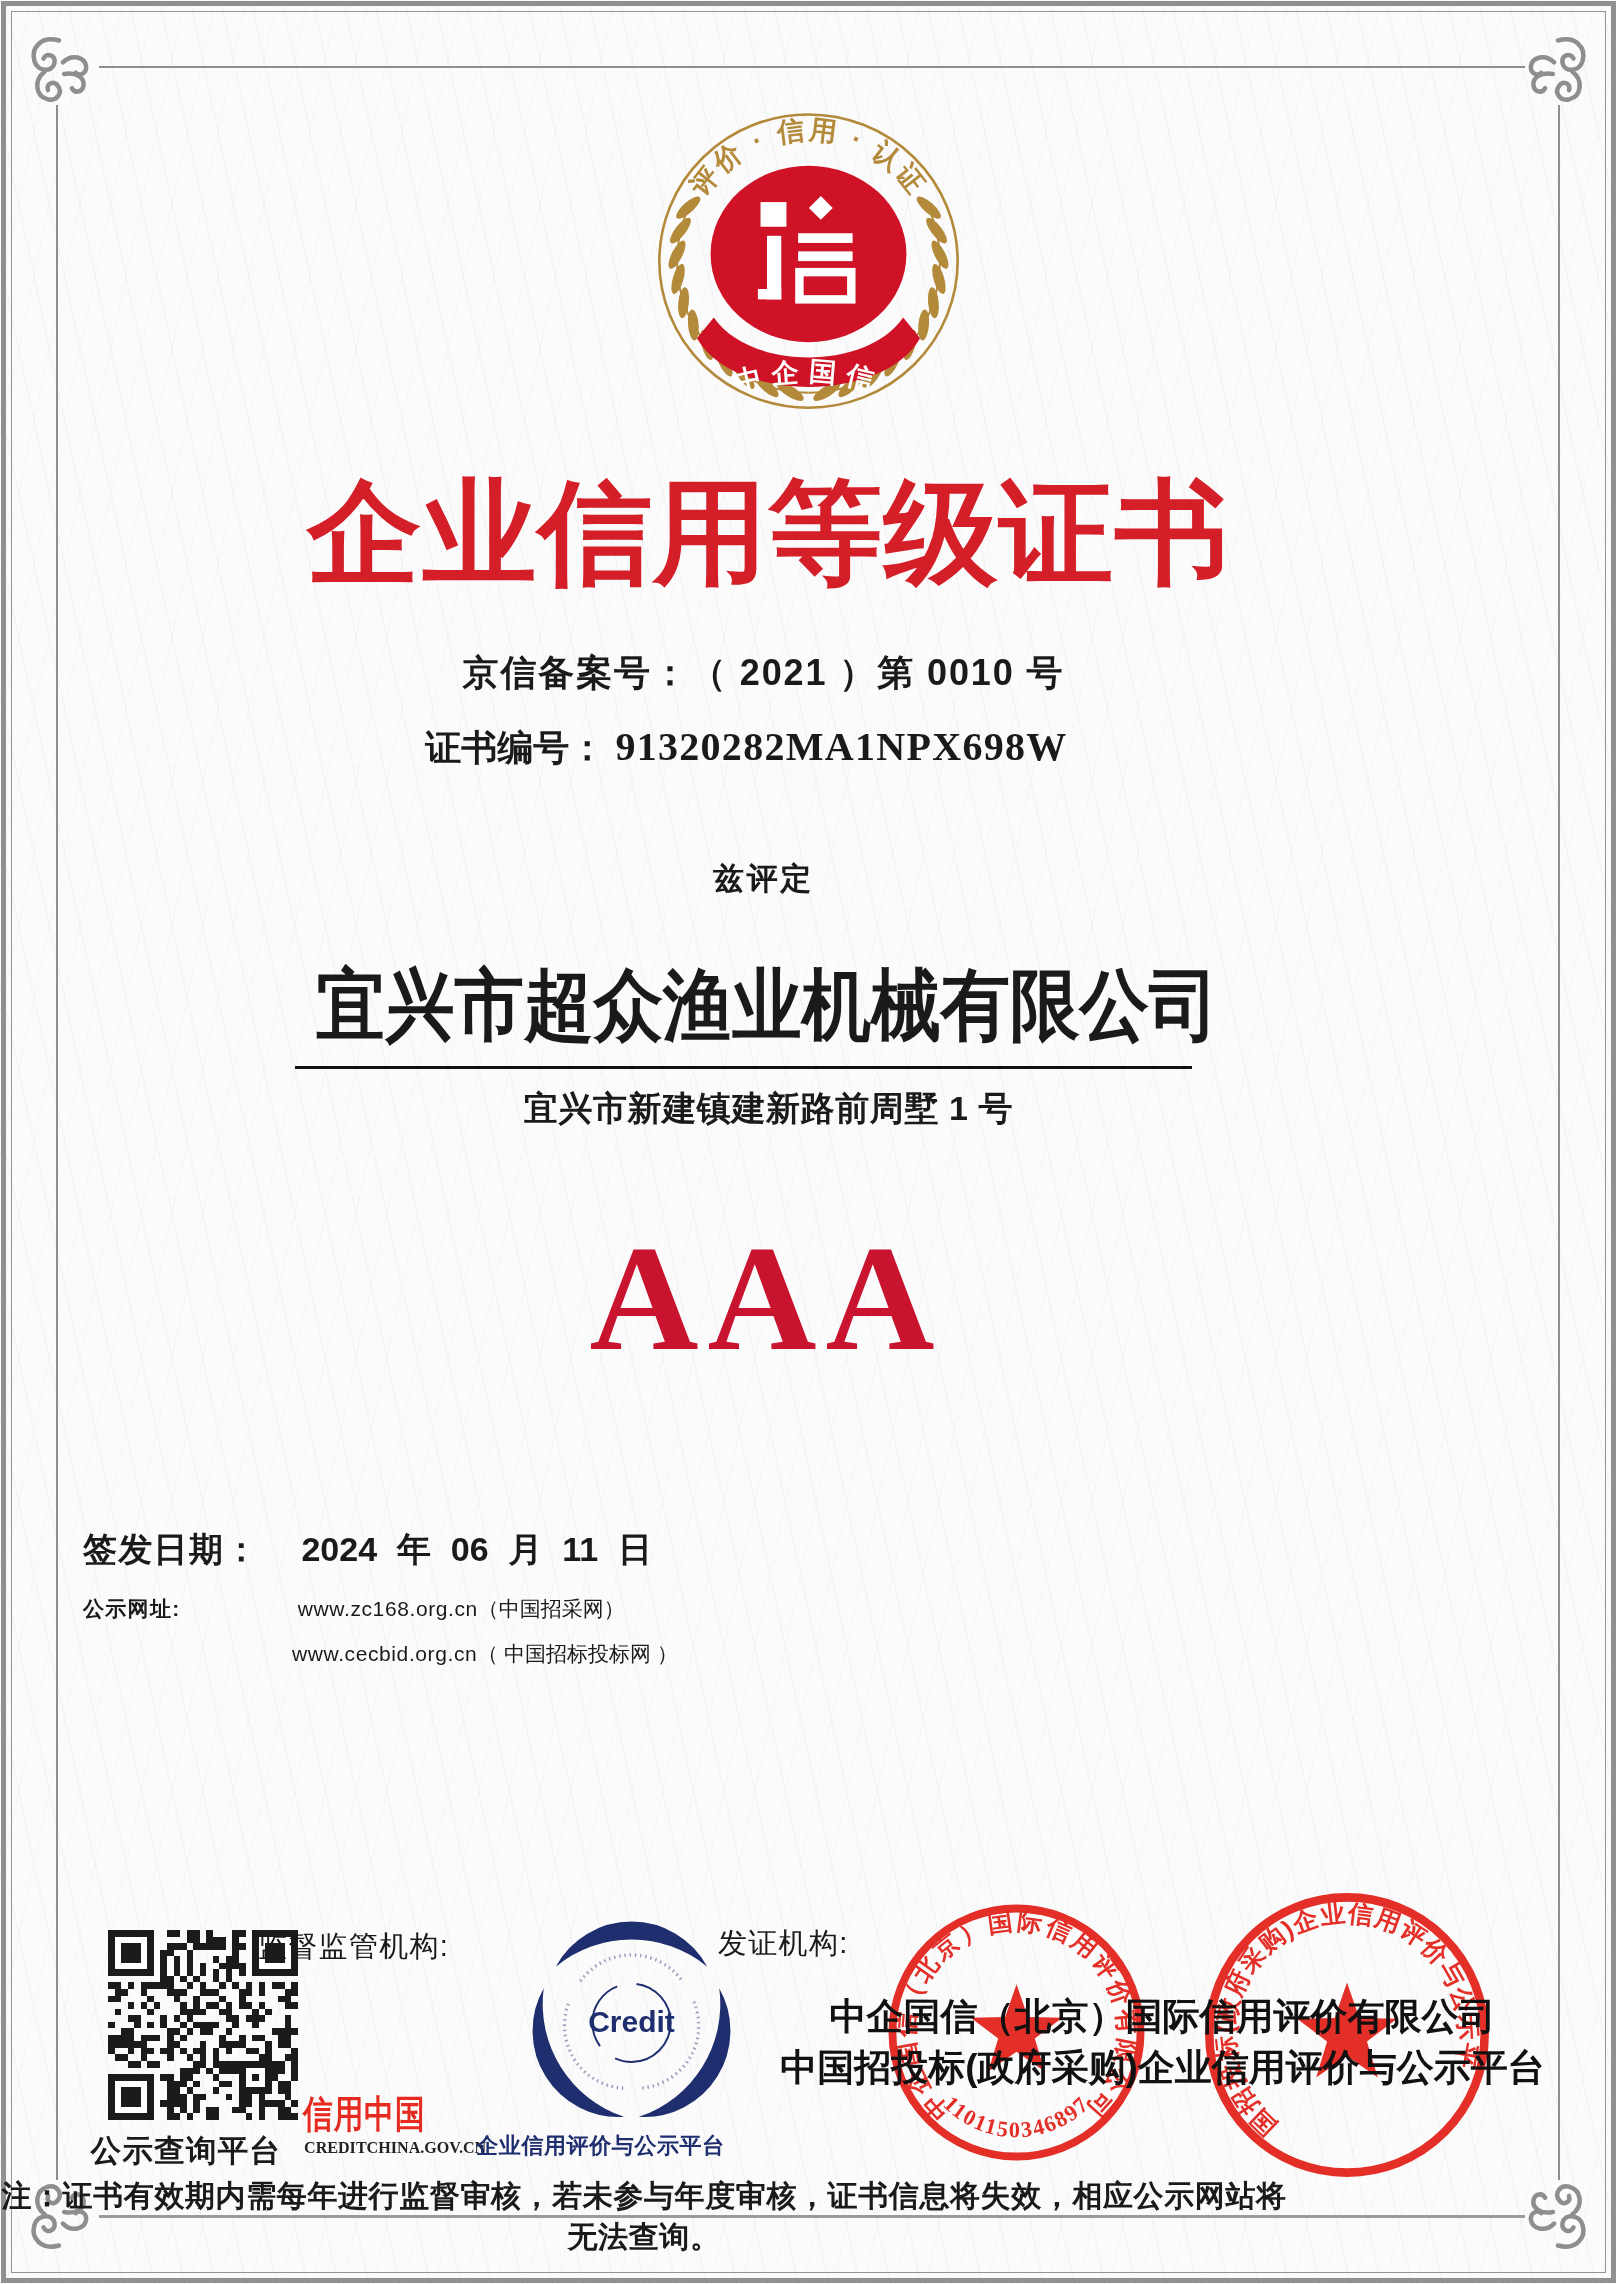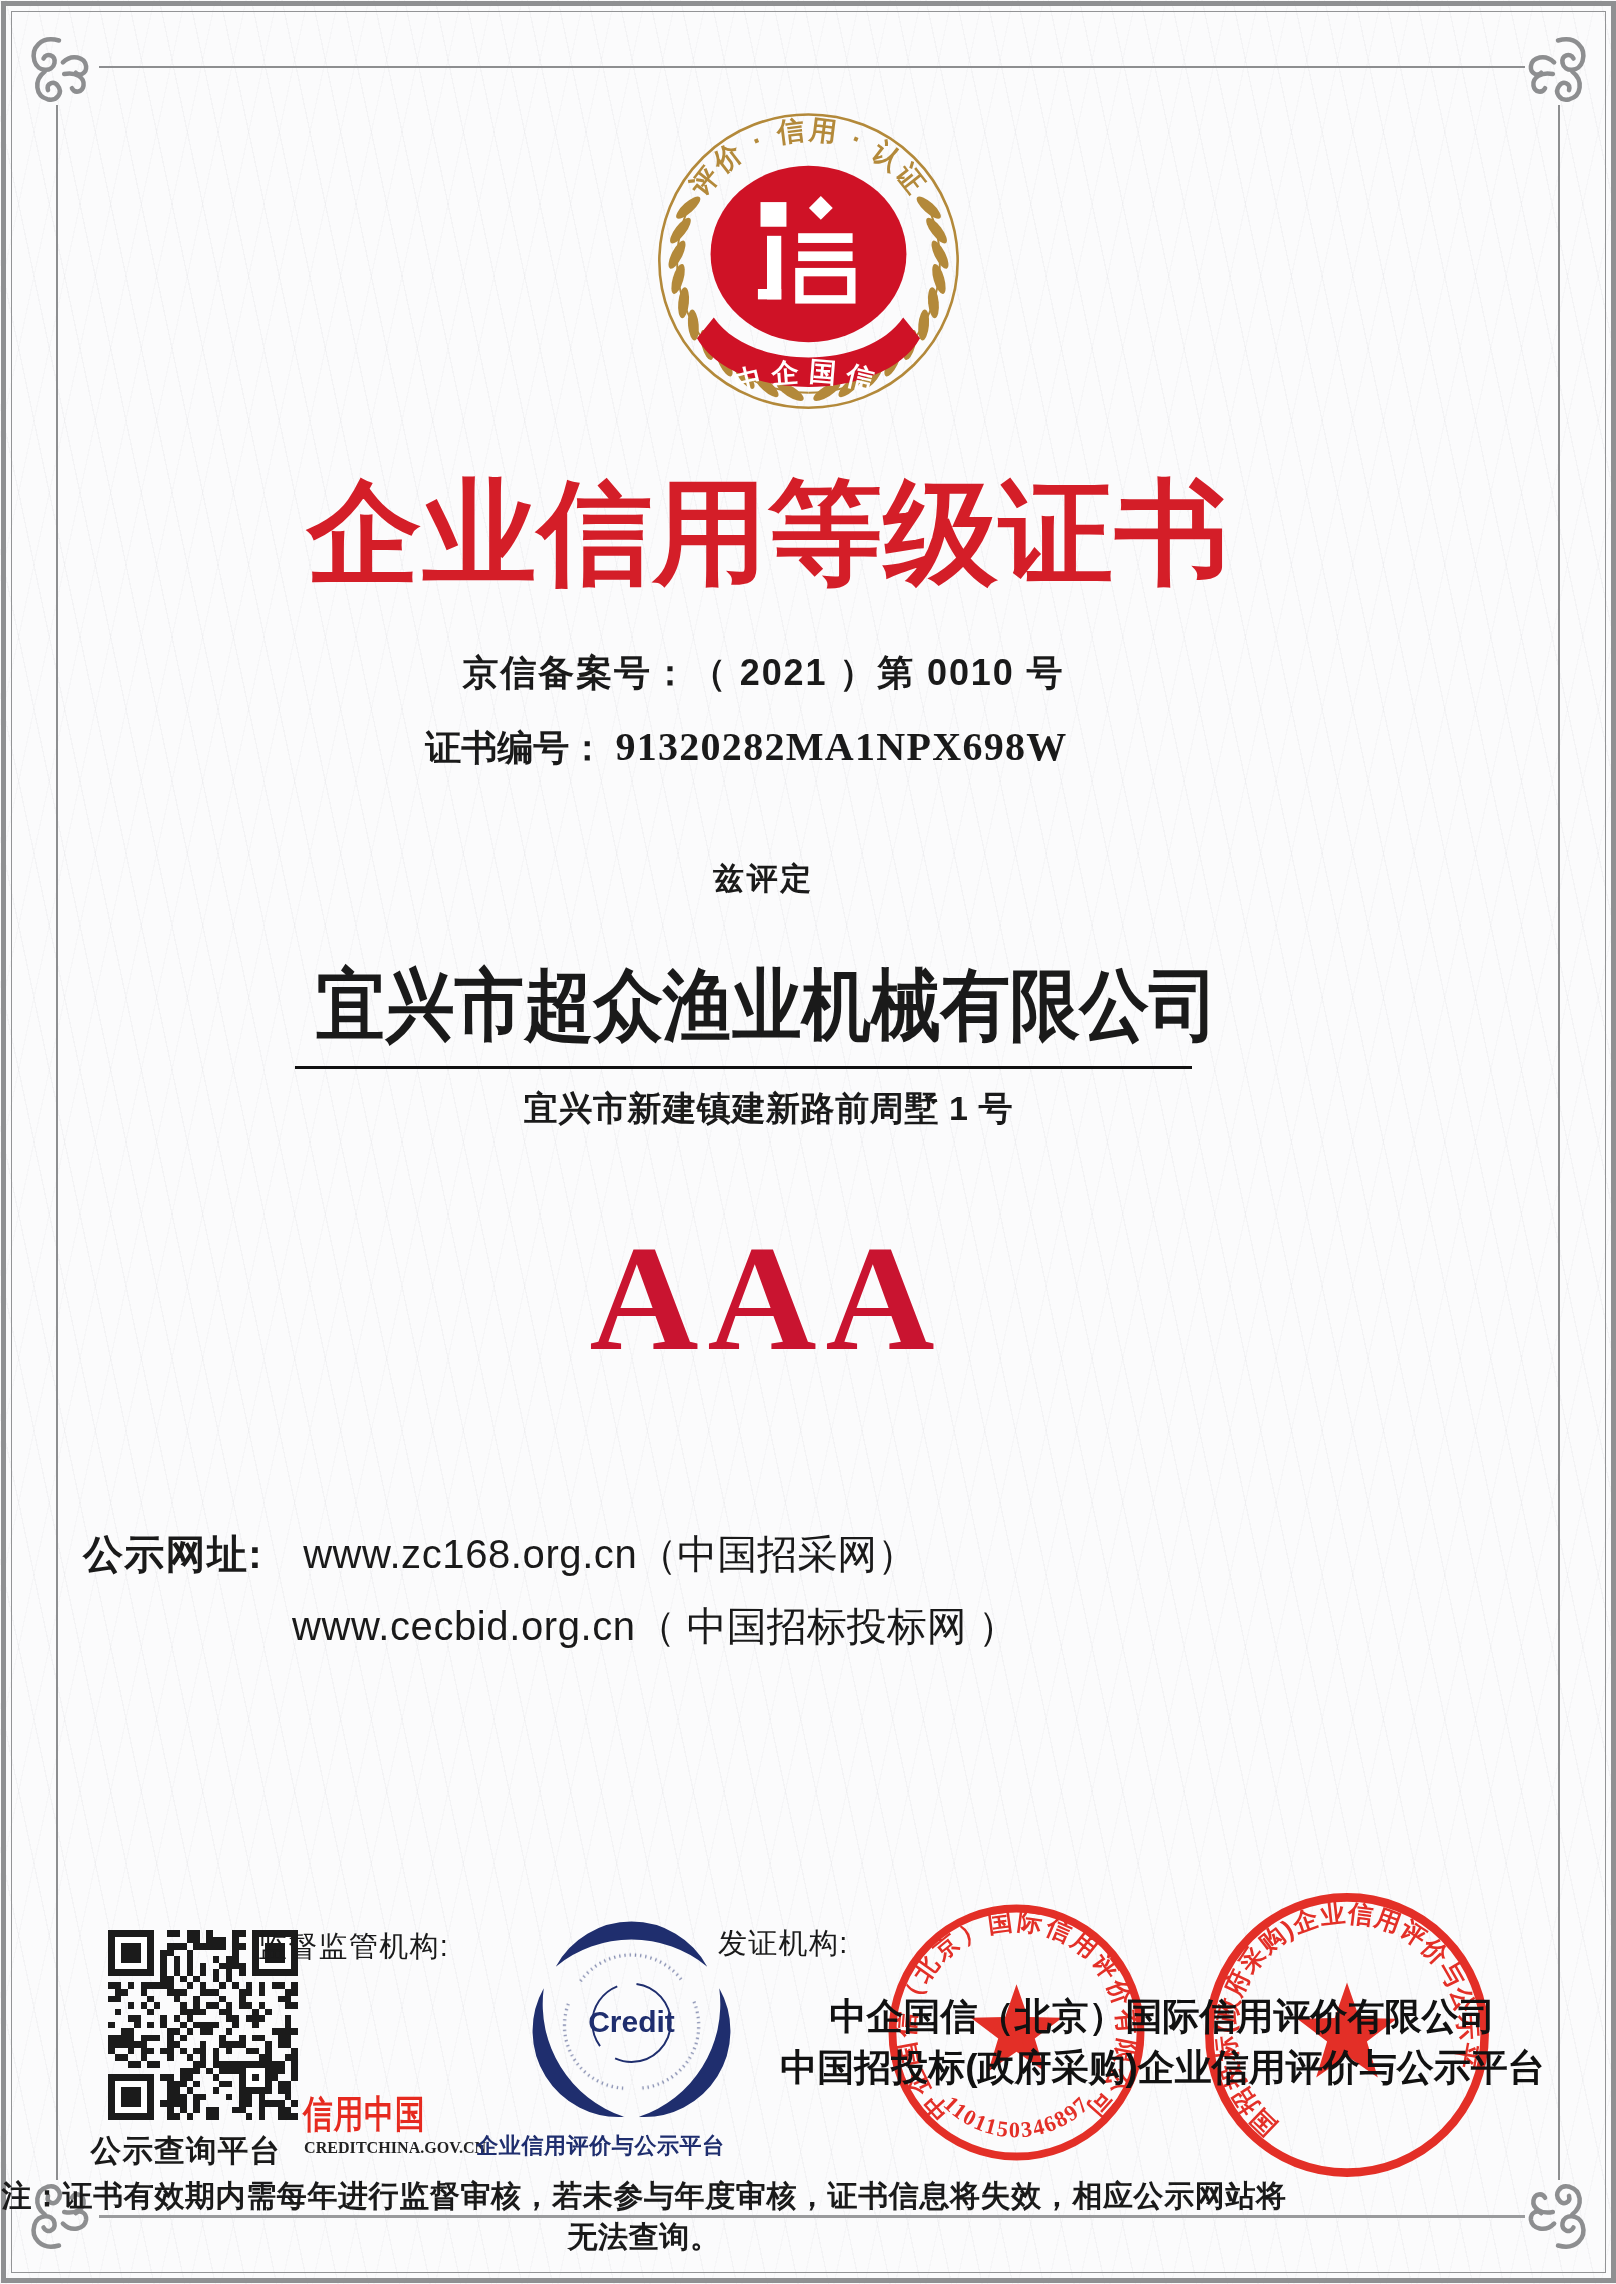--- a/index.html
+++ b/index.html
@@ -32,21 +32,21 @@
   .company>span{display:inline-block;transform:scaleX(.89);}
   .company-line{position:absolute;left:295px;top:1066px;width:897px;height:3.2px;background:#111;}
   .address{position:absolute;left:-40px;top:1086px;width:1617px;text-align:center;font-size:34px;font-weight:700;letter-spacing:0.6px;}
   .rating{position:absolute;left:-42px;top:1223px;width:1617px;text-align:center;
     font-family:"Liberation Serif","DejaVu Serif",serif;font-size:151px;font-weight:700;color:#c91430;letter-spacing:9px;line-height:1;}
   
   .details{position:absolute;left:83px;top:1527px;font-size:34px;}
   .drow{margin-bottom:22px;white-space:nowrap;}
   .dlabel{display:inline-block;width:209px;font-weight:700;letter-spacing:1.3px;}
   .dval{font-weight:700;word-spacing:10.4px;}
-  .urlrow{margin-bottom:17px;font-size:40px;}
+  .urlrow{margin-bottom:17px;font-size:21px;}
   .urlrow .url{font-weight:400;letter-spacing:0.6px;}
   .urlrow .unote{font-weight:400;}
   .indent{margin-left:209px;}
   
   .qr-svg{position:absolute;left:108px;top:1930px;width:190px;height:190px;}
   .qr-caption{position:absolute;left:78px;top:2131px;width:216px;text-align:center;font-size:30.5px;font-weight:700;letter-spacing:1.3px;}
   .supervisor{position:absolute;left:258px;top:1927px;font-size:29px;font-weight:400;letter-spacing:1.3px;}
   .cc-logo{position:absolute;left:303px;top:2089px;font-size:38px;font-weight:700;color:#e62a1f;
     transform:scaleX(.78);transform-origin:left center;white-space:nowrap;letter-spacing:1.3px;}
   .cc-site{position:absolute;left:304px;top:2137px;font-family:"Liberation Serif","DejaVu Serif",serif;
@@ -165,20 +165,24 @@
     <span>证书编号：</span>&nbsp;<span class="num">91320282MA1NPX698W</span>
   </div>
 
   <div class="hereby">兹评定</div>
   <div class="company"><span>宜兴市超众渔业机械有限公司</span></div>
   <div class="company-line"></div>
   <div class="address">宜兴市新建镇建新路前周墅 1 号</div>
   <div class="rating">AAA</div>
 
   <div class="details">
+    <div class="drow">
+      <span class="dlabel">签发日期：</span>
+      <span class="dval">2024 年 06 月 11 日</span>
+    </div>
     <div class="drow urlrow">
       <span class="dlabel">公示网址:</span>
       <span class="url">www.zc168.org.cn</span><span class="unote">（中国招采网）</span>
     </div>
     <div class="drow urlrow indent">
       <span class="url">www.cecbid.org.cn</span><span class="unote">（ 中国招标投标网 ）</span>
     </div>
   </div>
 
   <svg id="qr" class="qr-svg" viewBox="0 0 29 29" shape-rendering="crispEdges" fill="#1b1b1b">

